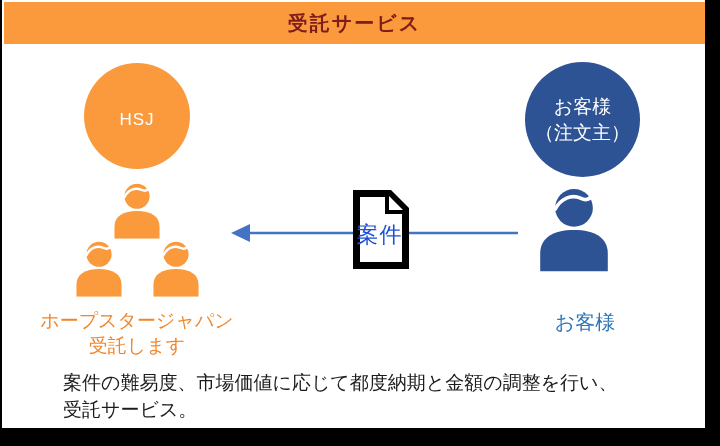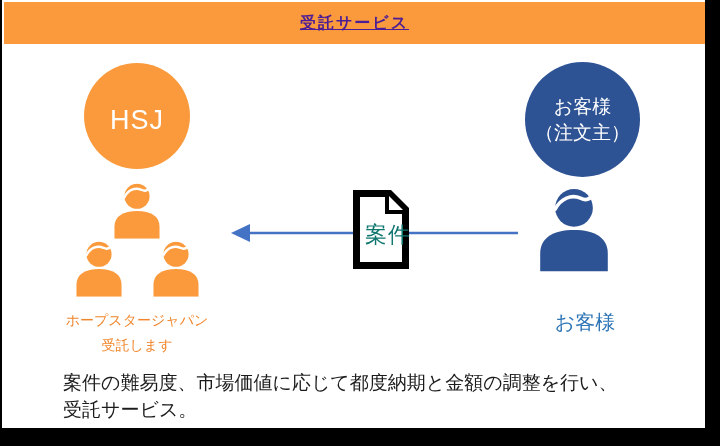--- a/index.html
+++ b/index.html
@@ -11,52 +11,52 @@
   .slide{
     position:absolute;left:2px;top:0;width:703px;height:428px;
     background:#fff;
   }
   
   .header-bar{
     position:absolute;left:2px;top:2px;right:0;height:42px;
     background:#FA9A3C;display:flex;align-items:center;justify-content:center;
   }
   .header-title{
-    color:#4c1d95;font-size:16px;font-weight:bold;letter-spacing:2px;text-decoration:underline;
+    color:#7f1d1d;font-size:20px;font-weight:bold;letter-spacing:2px;
   }
   
   .hsj-circle{
     position:absolute;left:82px;top:63px;width:106px;height:106px;border-radius:50%;
     background:#FA9A3C;display:flex;align-items:center;justify-content:center;
   }
-  .hsj-circle .lbl{color:#fff;font-size:27px;letter-spacing:1px;margin-top:8px;}
+  .hsj-circle .lbl{color:#fff;font-size:17px;letter-spacing:1px;margin-top:8px;}
   .staff-label{
     position:absolute;left:15px;top:308px;width:240px;text-align:center;
-    color:#F0862C;font-size:14px;line-height:25px;
+    color:#F0862C;font-size:19px;line-height:25px;
   }
   
   .customer-circle{
     position:absolute;left:523px;top:62px;width:115px;height:115px;border-radius:50%;
     background:#2E5394;display:flex;flex-direction:column;align-items:center;justify-content:center;
   }
   .customer-circle .lbl{color:#fff;font-size:19px;line-height:26px;text-align:center;}
   .customer-label{
     position:absolute;left:518px;top:309px;width:130px;text-align:center;
     color:#2E75B6;font-size:20px;
   }
   
   .arrow-svg{position:absolute;left:223px;top:219px;z-index:1;}
   
   .doc{
     position:absolute;left:346px;top:189px;width:63px;height:81px;z-index:2;
   }
   .doc svg{position:absolute;left:0;top:0;}
   .doc .doc-label{
-    position:absolute;left:0;top:31px;width:100%;text-align:right;
-    color:#0f766e;font-size:22px;letter-spacing:1px;z-index:3;
+    position:absolute;left:0;top:31px;width:100%;text-align:center;
+    color:#1d4ed8;font-size:22px;letter-spacing:1px;z-index:3;
   }
   
   .person{position:absolute;}
   
   .footer-note{
     position:absolute;left:61px;top:369px;width:640px;
     color:#1B1B1B;font-size:19px;line-height:27px;
   }
 </style>
 </head>

